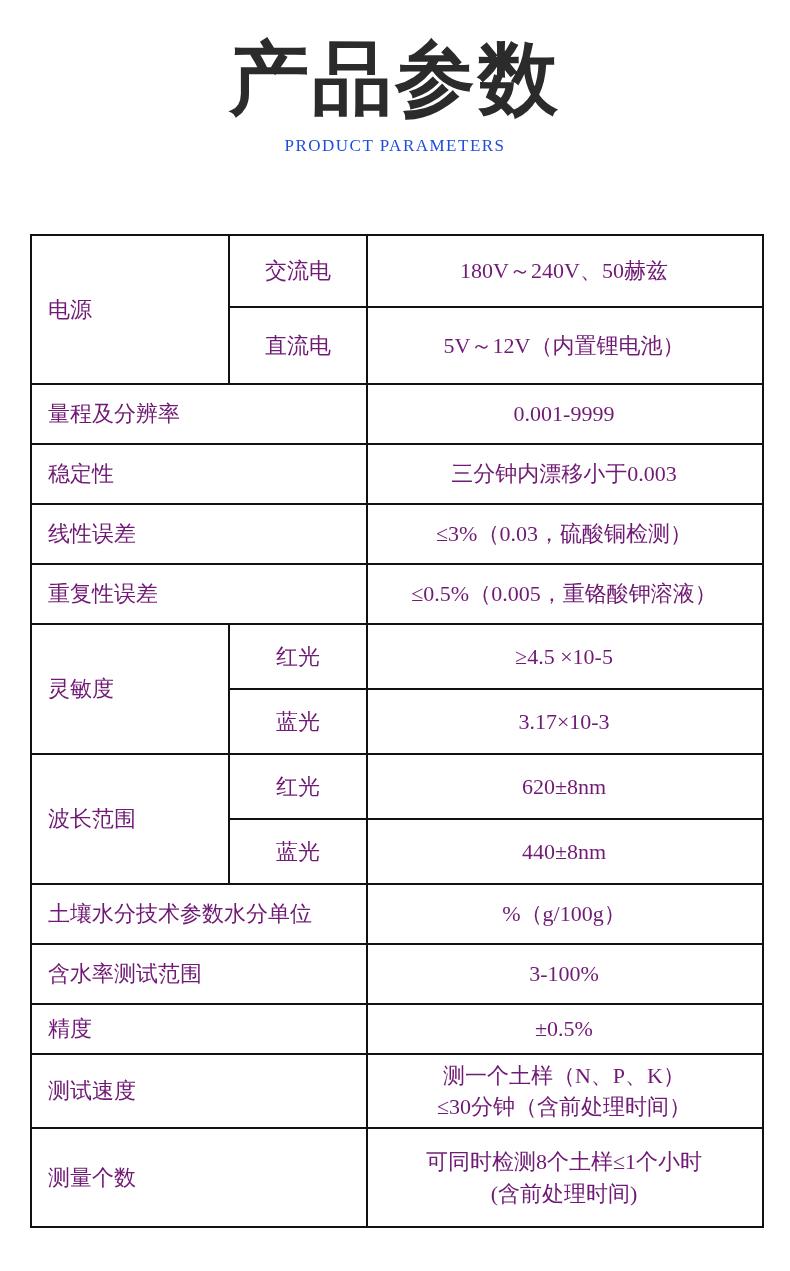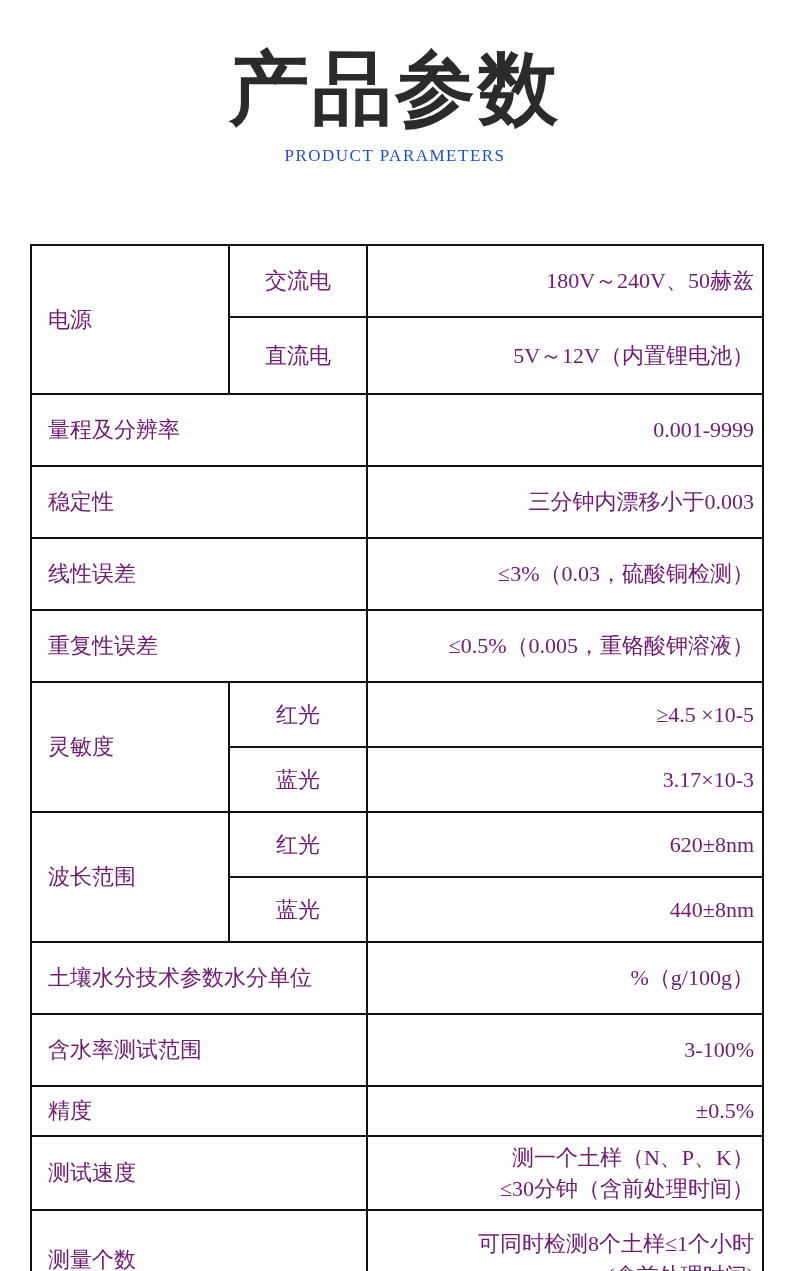--- a/index.html
+++ b/index.html
@@ -9,21 +9,21 @@
   }
   body {
     width: 790px;
     height: 1271px;
     overflow: hidden;
     font-family: "Liberation Serif", "DejaVu Serif", serif;
     color: #363636;
   }
   .header {
     text-align: center;
-    padding-top: 42px;
+    padding-top: 32px;
   }
   .page-title {
     margin: 0;
     font-size: 80px;
     line-height: 1.18;
     font-weight: 700;
     letter-spacing: 3px;
     color: #2b2b2b;
   }
   .page-subtitle {
@@ -51,28 +51,28 @@
   }
   td.label {
     text-align: left;
     padding-left: 16px;
     padding-right: 8px;
   }
   td.sublabel {
     text-align: center;
   }
   td.value {
-    text-align: right;
+    text-align: center;
     padding-left: 6px;
     padding-right: 8px;
     white-space: pre-line;
   }
   tr.r-ac     { height: 72px; }
   tr.r-dc     { height: 77px; }
-  tr.r-s      { height: 72px; }
+  tr.r-s      { height: 60px; }
   tr.r-sub    { height: 65px; }
   tr.r-prec   { height: 50px; }
   tr.r-speed  { height: 74px; }
   tr.r-count  { height: 99px; }
 </style>
 </head>
 <body>
 
 <div class="header">
   <h1 class="page-title">产品参数</h1>

